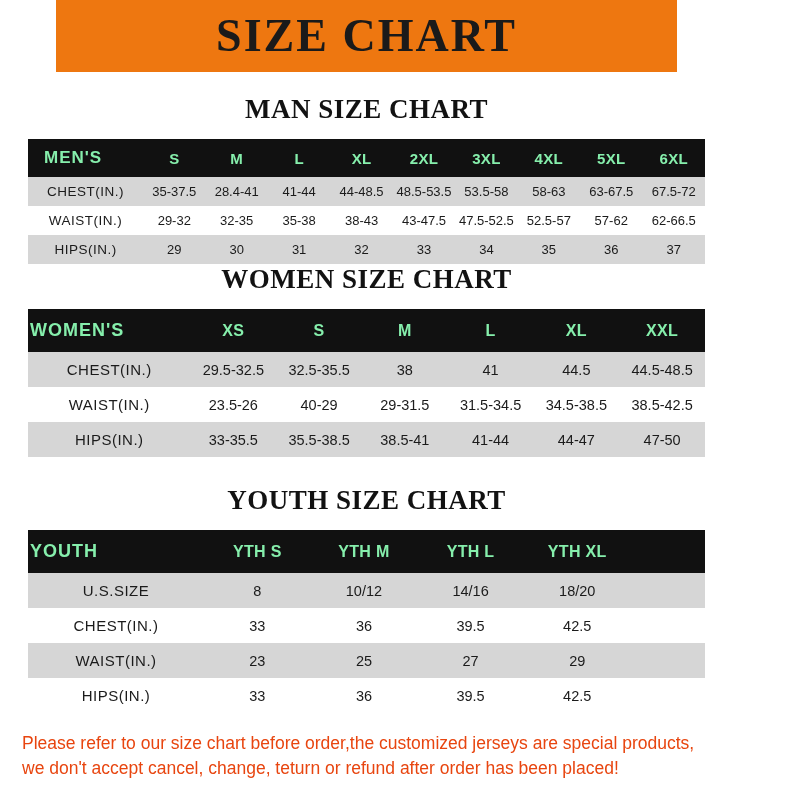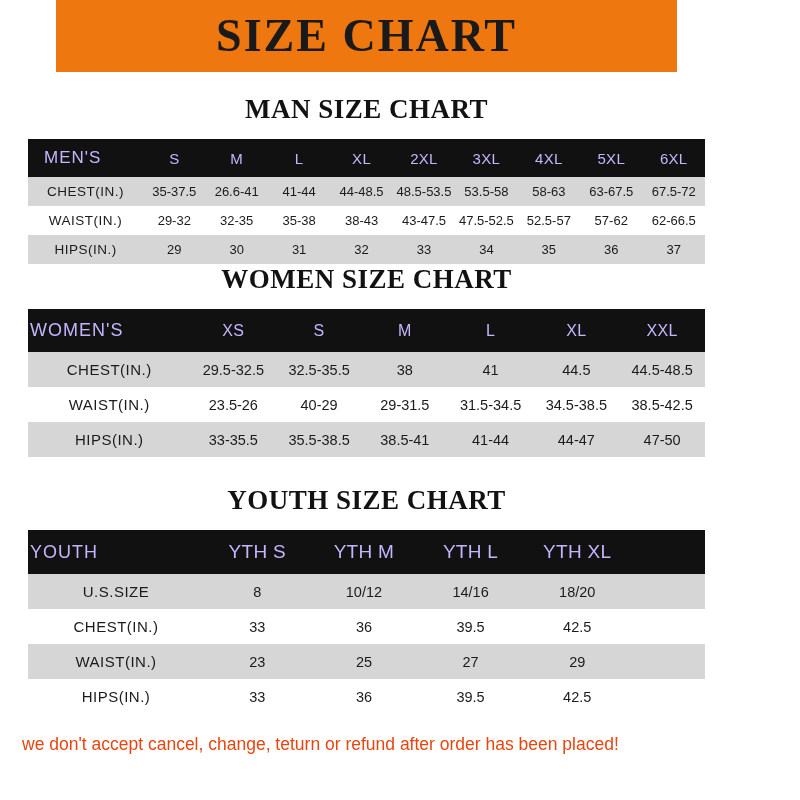--- a/index.html
+++ b/index.html
@@ -62,23 +62,23 @@
 
   
   table {
     border-collapse: collapse;
     width: 100%;
     margin-top: 14px;
     table-layout: fixed;
   }
   thead th {
     background: #111111;
-    color: #c4b5fd;
+    color: #86efac;
     font-size: 15px;
-    font-weight: normal;
+    font-weight: bold;
     padding: 9px 2px;
     text-align: center;
     letter-spacing: 0.3px;
   }
   thead th.rowhead {
     text-align: left;
     padding-left: 16px;
     font-size: 17px;
     letter-spacing: 1px;
   }
@@ -95,21 +95,21 @@
   }
   tbody tr.alt td { background: #d6d6d6; }
   tbody tr.plain td { background: #ffffff; }
 
   
   .women thead th { font-size: 16px; padding: 11px 2px; }
   .women thead th.rowhead { font-size: 18px; }
   .women tbody td { font-size: 14.5px; padding: 9px 2px; }
   .women tbody td.rowhead { font-size: 15px; }
 
-  .youth thead th { font-size: 19px; padding: 11px 2px; }
+  .youth thead th { font-size: 16px; padding: 11px 2px; }
   .youth thead th.rowhead { font-size: 18px; }
   .youth tbody td { font-size: 14.5px; padding: 9px 16px; }
   .youth tbody td.rowhead { font-size: 15px; }
 
   
   .footer-note {
     margin: 18px 22px 0 22px;
     color: #e8450f;
     font-size: 17.5px;
     line-height: 1.45;
@@ -140,21 +140,21 @@
           <th>3XL</th>
           <th>4XL</th>
           <th>5XL</th>
           <th>6XL</th>
         </tr>
       </thead>
       <tbody>
         <tr class="alt">
           <td class="rowhead">CHEST(IN.)</td>
           <td>35-37.5</td>
-          <td>26.6-41</td>
+          <td>28.4-41</td>
           <td>41-44</td>
           <td>44-48.5</td>
           <td>48.5-53.5</td>
           <td>53.5-58</td>
           <td>58-63</td>
           <td>63-67.5</td>
           <td>67.5-72</td>
         </tr>
         <tr class="plain">
           <td class="rowhead">WAIST(IN.)</td>
@@ -274,16 +274,17 @@
           <td>36</td>
           <td>39.5</td>
           <td>42.5</td>
           <td></td>
         </tr>
       </tbody>
     </table>
   </div>
 
   <div class="footer-note">
+    <div>Please refer to our size chart before order,the customized jerseys are special products,</div>
     <div>we don't accept cancel, change, teturn or refund after order has been placed!</div>
   </div>
 
 </div>
 
 </body></html>

